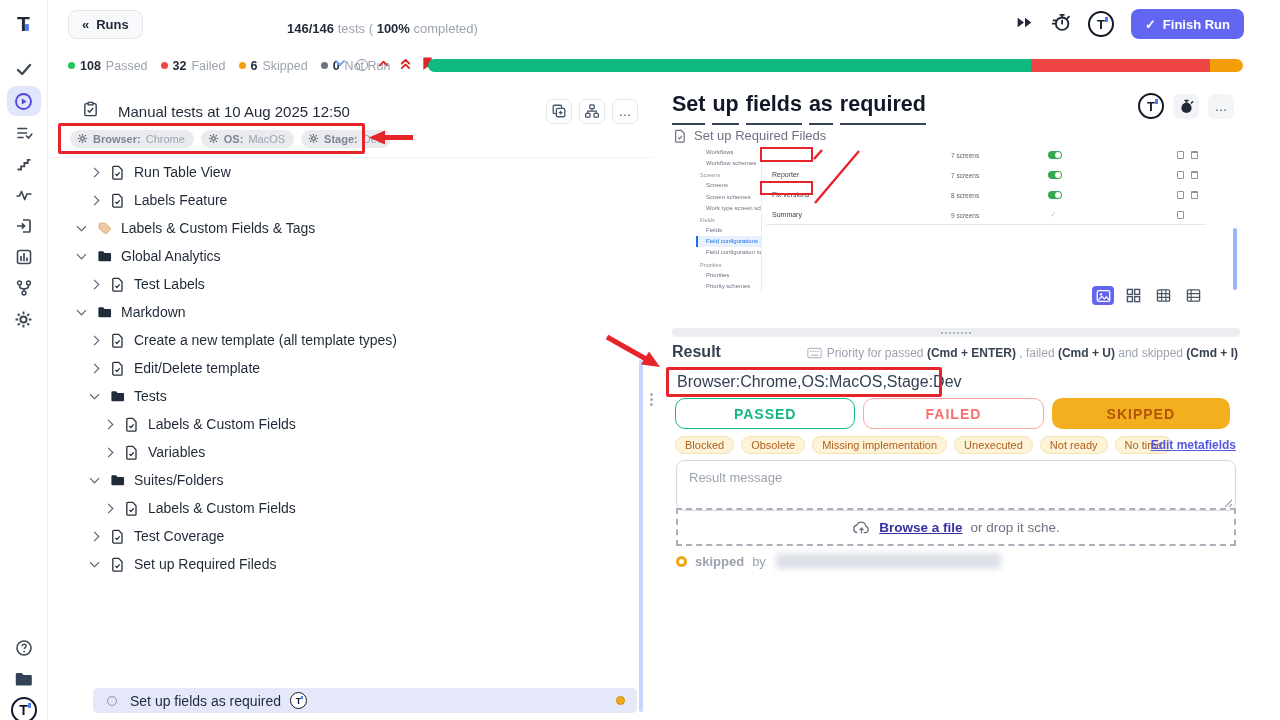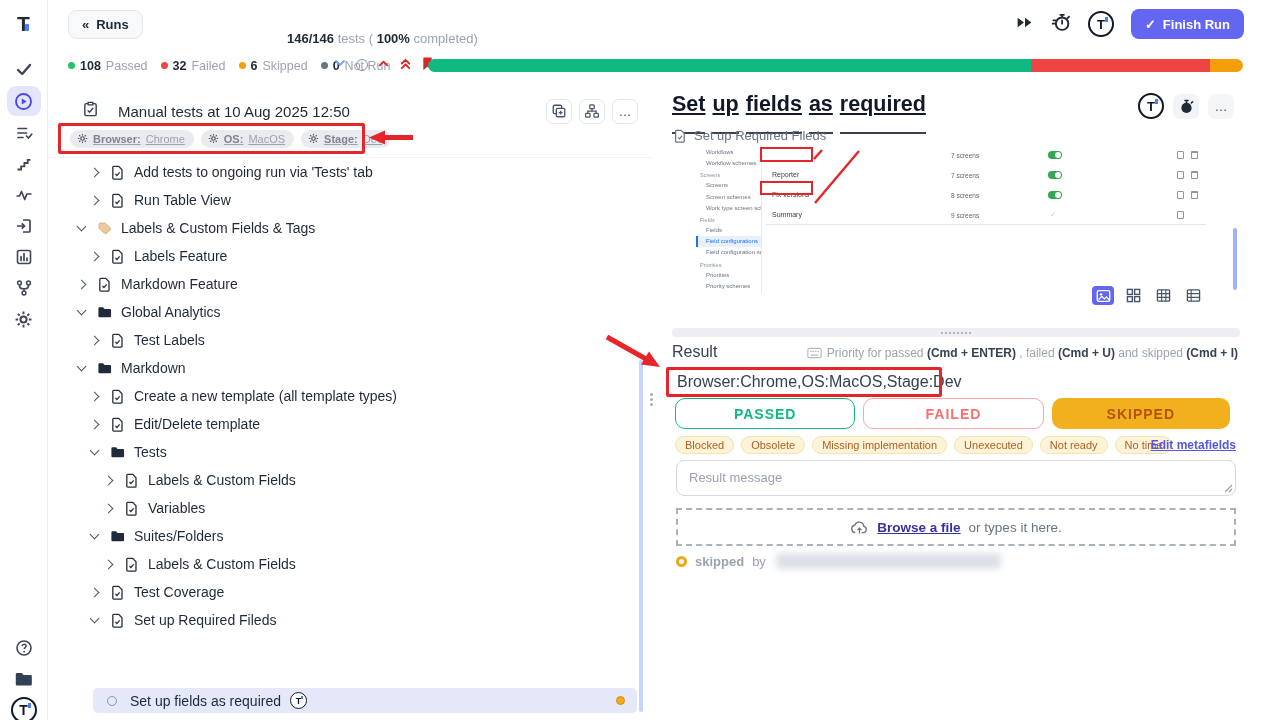--- a/index.html
+++ b/index.html
@@ -12,21 +12,21 @@
   .ib.active { background:#e3e6fb; color:#4f46e5; }
   .ib svg { display:block; }
   .tlogo { font-weight:800; font-size:21px; color:#1f2937; position:relative; line-height:1; }
   .tlogo i { position:absolute; right:-5px; top:1px; width:4px; height:7px; background:#4f7df9; border-radius:1px; font-style:normal; }
   .tcircle { width:26px; height:26px; border:2px solid #111827; border-radius:50%; display:flex; align-items:center; justify-content:center; font-weight:800; font-size:14px; color:#111827; position:relative; background:#fff; }
   .tcircle i { position:absolute; right:4px; top:4px; width:3px; height:5px; background:#4f7df9; font-style:normal; }
 
   
   .back-btn { position:absolute; left:68px; top:10px; height:29px; padding:0 13px; border:1px solid #e3e6eb; border-radius:9px; background:#f8f9fb; font-size:13px; font-weight:700; color:#1f2937; display:flex; gap:7px; align-items:center; cursor:pointer; }
   .page-title { position:absolute; left:150px; top:7px; font-size:25px; font-weight:800; color:#0f172a; letter-spacing:-0.3px; }
-  .tests-info { position:absolute; left:287px; top:31px; font-size:13px; color:#9ca3af;text-align:center; }
+  .tests-info { position:absolute; left:287px; top:21px; font-size:13px; color:#9ca3af;text-align:center; }
   .tests-info b { color:#1f2937; }
   .hdr-right { position:absolute; right:36px; top:9px; display:flex; align-items:center; gap:17px; }
   .avatar-t { width:26px; height:26px; border:2px solid #111827; border-radius:50%; background:#fff; display:flex; align-items:center; justify-content:center; font-weight:800; font-size:13px; color:#111827; position:relative; }
   .avatar-t i { position:absolute; right:4px; top:4px; width:3px; height:5px; background:#4f7df9; font-style:normal; }
   .finish-btn { height:30px; padding:0 14px; background:#6366f1; border:none; border-radius:8px; color:#fff; font-size:13px; font-weight:700; display:flex; align-items:center; gap:7px; cursor:pointer; }
 
   
   .stats { position:absolute; left:68px; top:58px; display:flex; gap:13px; align-items:center; font-size:12.5px; height:15px; }
   .stat { display:flex; align-items:center; gap:5px; }
   .dot { width:7px; height:7px; border-radius:50%; display:inline-block; }
@@ -36,21 +36,21 @@
   .seg { height:100%; }
 
   
   .left-panel { position:absolute; left:48px; top:88px; width:604px; height:632px; }
   .lp-head { position:absolute; left:34px; top:10px; right:14px; height:26px; display:flex; align-items:center; color:#334155; }
   .lp-title { margin-left:19px; font-size:15px; font-weight:500; color:#1f2937; }
   .lp-btns { margin-left:auto; display:flex; gap:7px; }
   .sq-btn { width:26px; height:25px; border:1px solid #e4e7ec; border-radius:7px; background:#fff; display:flex; align-items:center; justify-content:center; color:#475569; cursor:pointer; font-size:13px; }
   .lp-divider { position:absolute; left:0; right:0; top:69px; border-top:1px solid #f1f3f6; }
   .chips { position:absolute; left:22px; top:42px; display:flex; gap:7px; }
-  .chip { height:18px; background:#e9ebee; border-radius:10px; padding:0 9px 0 7px; display:flex; align-items:center; gap:5px; font-size:11px; color:#9aa3ae; cursor:pointer;text-decoration:underline; }
+  .chip { height:18px; background:#e9ebee; border-radius:10px; padding:0 9px 0 7px; display:flex; align-items:center; gap:5px; font-size:11px; color:#9aa3ae; cursor:pointer; }
   .chip b { color:#7c8591; font-weight:600; }
   .anno-box1 { position:absolute; left:10px; top:35px; width:307px; height:31px; border:3px solid #e5252a; border-radius:2px; pointer-events:none; }
   .anno-arrow1 { position:absolute; left:320px; top:41px; pointer-events:none; }
 
   .tree { position:absolute; left:0; top:70px; right:16px; }
   .trow { height:28px; display:flex; align-items:center; font-size:14px; color:#1f2937; cursor:pointer; }
   .l0 { padding-left:30px; } .l1 { padding-left:43px; } .l2 { padding-left:57px; }
   .chv { width:7px; height:7px; border-right:1.7px solid #475569; border-bottom:1.7px solid #475569; transform:rotate(-45deg); margin-right:12px; flex:none; cursor:pointer; }
   .chv.d { transform:rotate(45deg); margin-top:-3px; }
   .tico { margin-right:9px; flex:none; }
@@ -59,21 +59,21 @@
   .mini-t { width:17px; height:17px; border:1.6px solid #111827; border-radius:50%; display:flex; align-items:center; justify-content:center; font-size:9px; font-weight:800; color:#111827; margin-left:9px; background:#fff; position:relative; }
   .mini-t i { position:absolute; right:3px; top:3px; width:2px; height:3px; background:#4f7df9; font-style:normal; }
   .odot { width:9px; height:9px; border-radius:50%; background:#f2a91c; border:1.5px solid #d98d0b; margin-left:auto; margin-right:12px; }
   .lp-scroll { position:absolute; right:9px; top:272px; width:4px; height:352px; background:#c9d3fb; border-radius:2px; }
   .grip { position:absolute; left:650px; top:393px; width:4px; display:flex; flex-direction:column; gap:2px; }
   .grip span { width:3px; height:3px; border-radius:50%; background:#a6adba; }
 
   
   .right-panel { position:absolute; left:660px; top:88px; width:584px; height:632px; }
   .rp-title { position:absolute; left:12px; top:4px; font-size:21.5px; font-weight:700; color:#111827; cursor:text; }
-  .rp-title span { border-bottom:2.5px solid #374151; padding-bottom:15px; margin-right:7px; display:inline-block;text-decoration:underline; }
+  .rp-title span { border-bottom:2.5px solid #374151; padding-bottom:6px; margin-right:7px; display:inline-block; }
   .rp-icons { position:absolute; right:10px; top:5px; display:flex; gap:9px; align-items:center; }
   .suite-line { position:absolute; left:13px; top:40px; display:flex; align-items:center; gap:7px; font-size:13px; color:#6b7280; }
 
   
   .attach { position:absolute; left:36px; top:57px; width:512px; height:148px; background:#fff; cursor:pointer; overflow:hidden; }
   .mini-side { position:absolute; left:0; top:0; width:66px; height:100%; border-right:1px solid #e8eaed; font-size:6px; color:#6b7280; padding-top:2px; }
   .ms-itm { padding:2px 2px 2px 10px; line-height:1.2; white-space:nowrap; overflow:hidden; }
   .ms-sec { padding:3px 2px 2px 4px; color:#8b939e; font-size:5.5px; white-space:nowrap; }
   .ms-itm.on { color:#1a73e8; background:#e8f0fe; border-left:2px solid #1a73e8; padding-left:8px; }
   .mini-table { position:absolute; left:70px; top:0; right:2px; }
@@ -89,37 +89,37 @@
   .anno-mini { position:absolute; border:2px solid #e5252a; pointer-events:none; }
   .rp-scroll { position:absolute; left:573px; top:140px; width:4px; height:62px; background:#9db5f7; border-radius:2px; }
 
   .view-icons { position:absolute; right:40px; top:198px; display:flex; gap:8px; align-items:center; }
   .vi { width:22px; height:19px; border-radius:4px; display:flex; align-items:center; justify-content:center; color:#475569; cursor:pointer; }
   .vi.active { background:#6366f1; color:#fff; }
 
   .drag-handle { position:absolute; left:12px; right:4px; top:240px; height:9px; background:#eceef2; border-radius:4px; cursor:row-resize; display:flex; align-items:center; justify-content:center; gap:2px; }
   .drag-handle span { width:2px; height:2px; border-radius:50%; background:#9aa2ad; }
 
-  .result-head { position:absolute; left:12px; top:255px; font-size:16px; font-weight:400; color:#374151; }
+  .result-head { position:absolute; left:12px; top:255px; font-size:16px; font-weight:700; color:#374151; }
   .hotkeys { position:absolute; right:6px; top:258px; font-size:12px; color:#9ca3af; display:flex; align-items:center; gap:5px; }
   .hotkeys b { color:#374151; font-weight:700; }
   .anno-box2 { position:absolute; left:6px; top:279px; width:276px; height:30px; border:3px solid #e5252a; border-radius:2px; pointer-events:none; }
   .result-tags { position:absolute; left:17px; top:285px; font-size:16px; color:#334155; }
 
   .status-row { position:absolute; left:15px; right:14px; top:310px; display:flex; gap:8px; }
   .st-btn { flex:1; height:31px; border-radius:10px; font-size:14px; font-weight:700; letter-spacing:1px; background:#fff; cursor:pointer; font-family:inherit; }
   .st-passed { border:1.5px solid #10b981; color:#10b981; }
   .st-failed { border:1.5px solid #fca5a5; color:#f87171; }
   .st-skipped { border:none; background:#f2b01e; color:#b45309; }
 
   .meta-row { position:absolute; left:15px; top:348px; display:flex; gap:7px; }
   .mpill { height:18px; border-radius:10px; background:#fdf4d7; border:1px solid #f3e3b3; color:#b06023; font-size:11px; display:flex; align-items:center; padding:0 9px; cursor:pointer; }
   .edit-meta { position:absolute; right:8px; top:350px; font-size:12px; font-weight:700; color:#5458e0; text-decoration:underline; cursor:pointer; }
 
-  .msg-wrap { position:absolute; left:16px; right:8px; top:372px; height:36px; }
+  .msg-wrap { position:absolute; left:16px; right:8px; top:372px; height:51px; }
   .msg-wrap textarea { width:100%; height:100%; border:1px solid #d6dae0; border-radius:8px; padding:9px 12px; font-size:13px; color:#374151; font-family:inherit; resize:none; outline:none; }
   .msg-wrap textarea::placeholder { color:#9ca3af; }
   .resize-corner { position:absolute; right:3px; bottom:3px; pointer-events:none; }
 
   .dropzone { position:absolute; left:16px; right:8px; top:420px; height:38px; border:2px dashed #aab1bb; display:flex; align-items:center; justify-content:center; gap:8px; font-size:13.5px; color:#6b7280; cursor:pointer; }
   .browse { font-weight:700; color:#3730a3; text-decoration:underline; cursor:pointer; }
 
   .skipline { position:absolute; left:16px; top:465px; display:flex; align-items:center; gap:8px; font-size:13px; color:#9aa3af; }
   .skipline .donut { width:11px; height:11px; border:3px solid #f0a713; border-radius:50%; }
   .skipline b { font-weight:700; color:#9aa3af; }
@@ -441,49 +441,35 @@
       <polygon points="1,8.5 17,1.5 17,15.5" fill="#e5252a"></polygon>
     </svg>
     <div class="lp-divider"></div>
 
     <div class="tree">
       <div class="trow l1">
           <span class="chv"></span>
           <svg class="tico" width="15" height="15" style="color:#262f3d">
             <use href="#s-doc"></use>
           </svg>
-          <span>Add tests to ongoing run via 'Tests' tab</span>
-        </div>
-      <div class="trow l1">
-          <span class="chv"></span>
-          <svg class="tico" width="15" height="15" style="color:#262f3d">
-            <use href="#s-doc"></use>
-          </svg>
           <span>Run Table View</span>
+        </div>
+      <div class="trow l1">
+          <span class="chv"></span>
+          <svg class="tico" width="15" height="15" style="color:#262f3d">
+            <use href="#s-doc"></use>
+          </svg>
+          <span>Labels Feature</span>
         </div>
       <div class="trow l0">
           <span class="chv d"></span>
           <svg class="tico" width="15" height="15">
             <use href="#s-tag"></use>
           </svg>
           <span>Labels &amp; Custom Fields &amp; Tags</span>
-        </div>
-      <div class="trow l1">
-          <span class="chv"></span>
-          <svg class="tico" width="15" height="15" style="color:#262f3d">
-            <use href="#s-doc"></use>
-          </svg>
-          <span>Labels Feature</span>
-        </div>
-      <div class="trow l0">
-          <span class="chv"></span>
-          <svg class="tico" width="15" height="15" style="color:#262f3d">
-            <use href="#s-doc"></use>
-          </svg>
-          <span>Markdown Feature</span>
         </div>
       <div class="trow l0">
           <span class="chv d"></span>
           <svg class="tico" width="15" height="15" style="color:#1f2a3a">
             <use href="#s-folder"></use>
           </svg>
           <span>Global Analytics</span>
         </div>
       <div class="trow l1">
           <span class="chv"></span>
@@ -728,21 +714,21 @@
       <svg class="resize-corner" width="9" height="9">
           <path d="M8 1L1 8M8 5L5 8" stroke="#9ca3af" stroke-width="1.2"></path>
         </svg>
     </div>
 
     <div class="dropzone">
       <svg width="19" height="15" style="color:#6b7280">
           <use href="#s-cloud"></use>
         </svg>
       <span class="browse">Browse a file</span>
-      <span>or types it here.</span>
+      <span>or drop it sche.</span>
     </div>
 
     <div class="skipline">
       <span class="donut"></span>
       <b>skipped</b>
       <span>by</span>
       <span class="blurname"></span>
     </div>
   </section>
 

